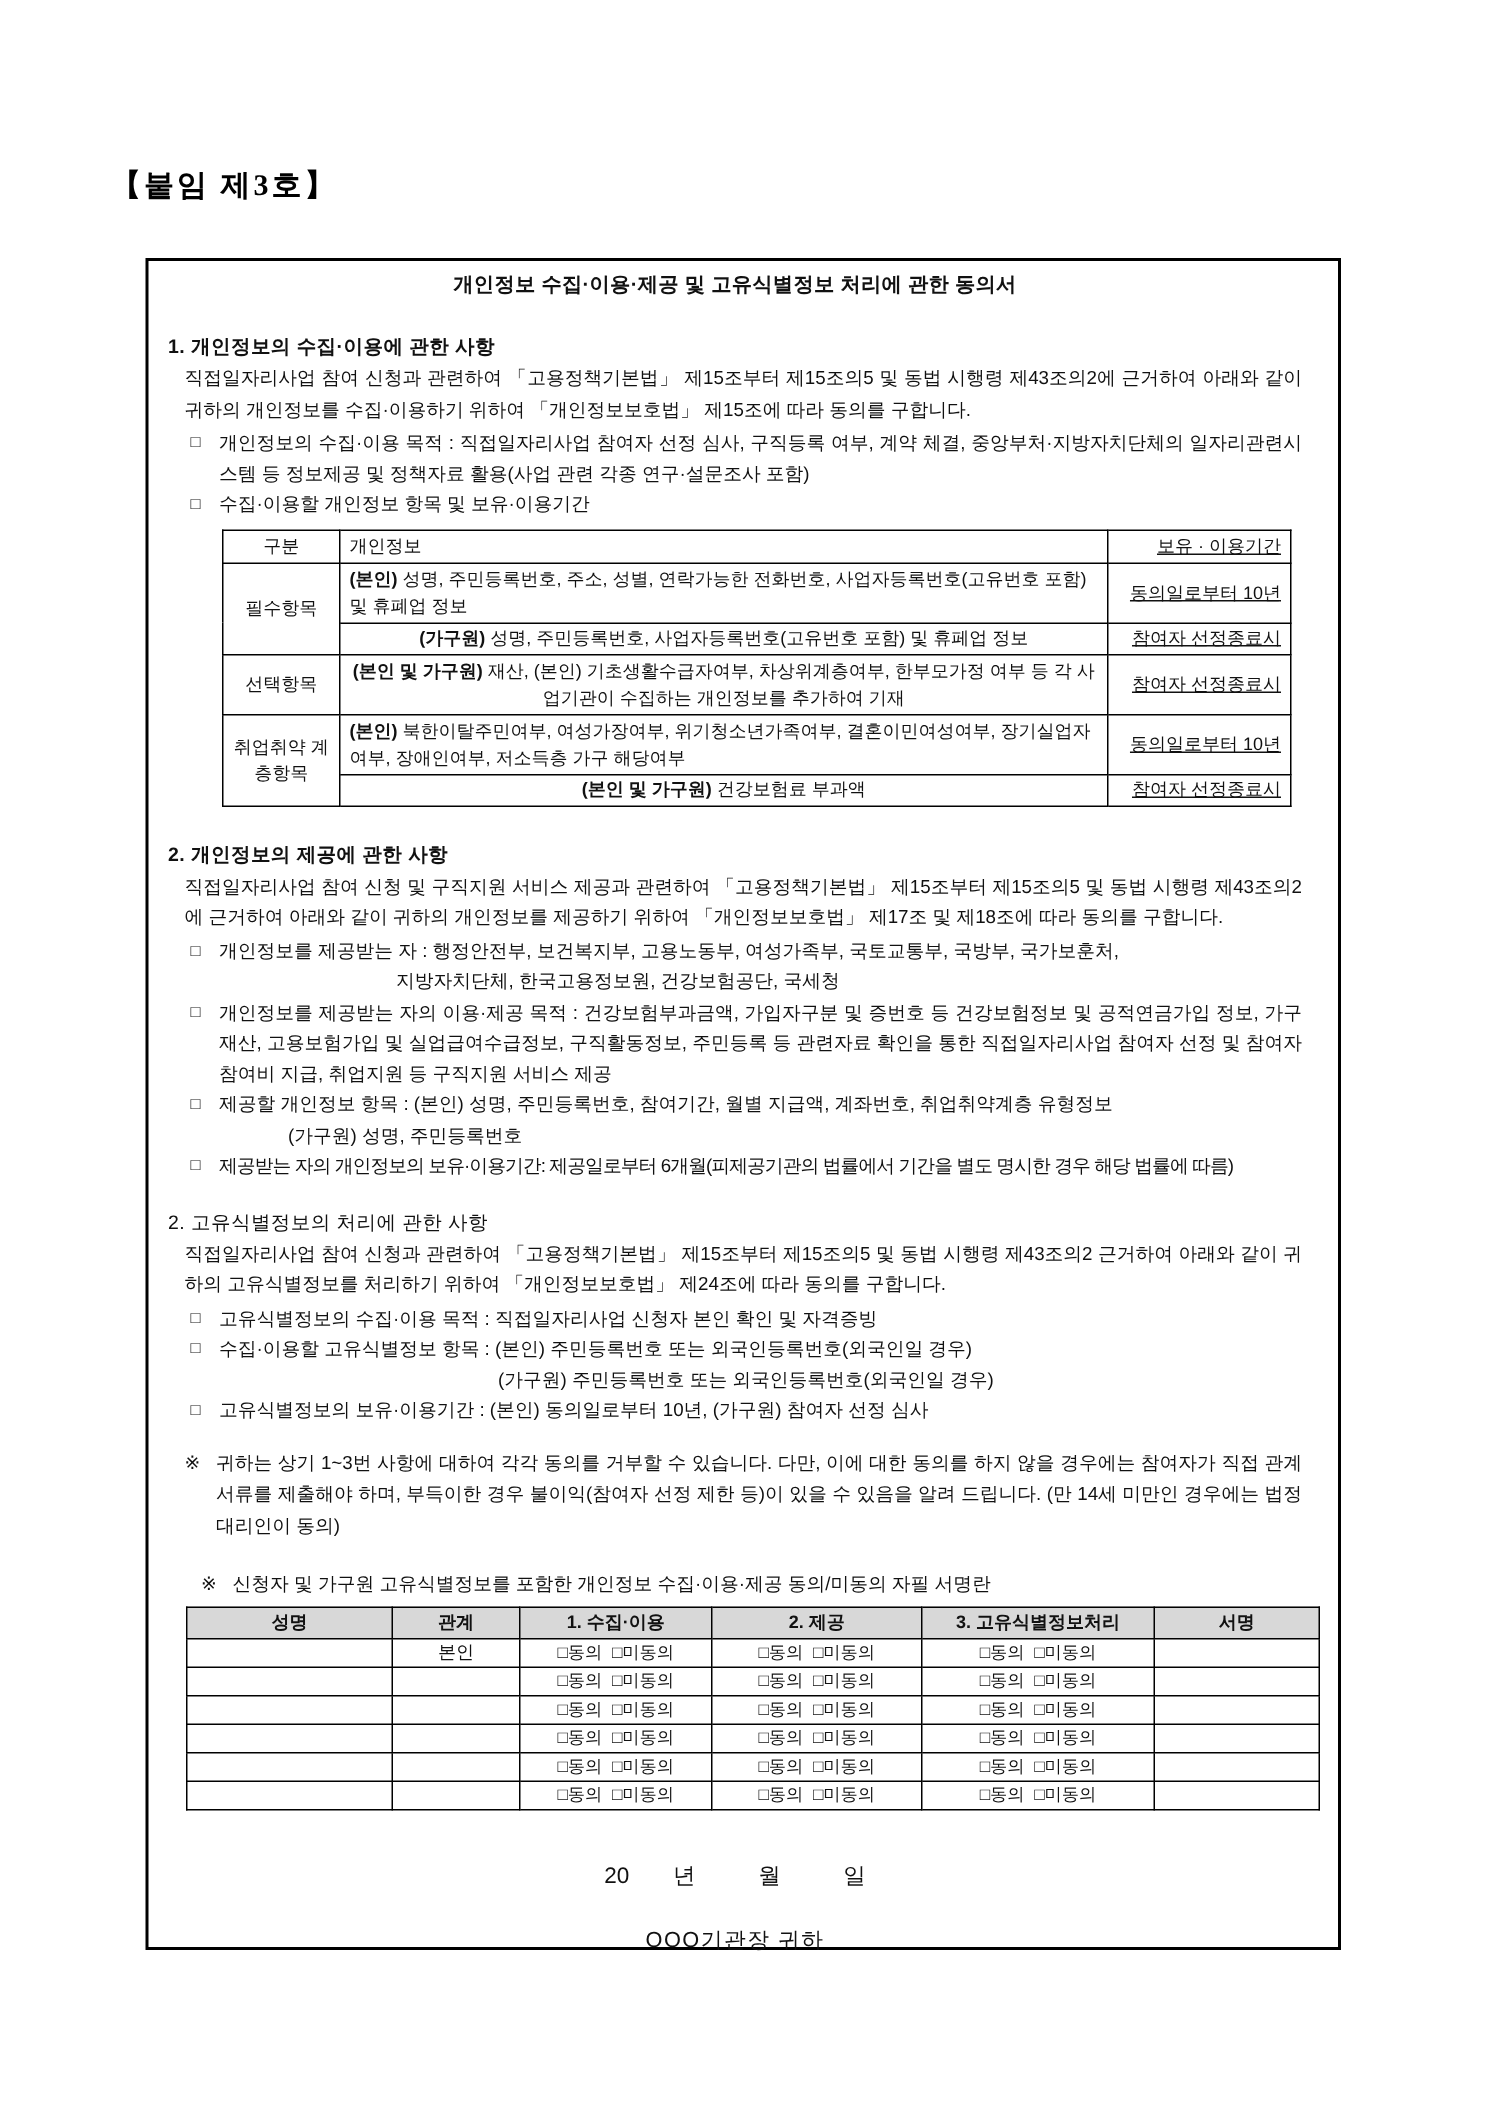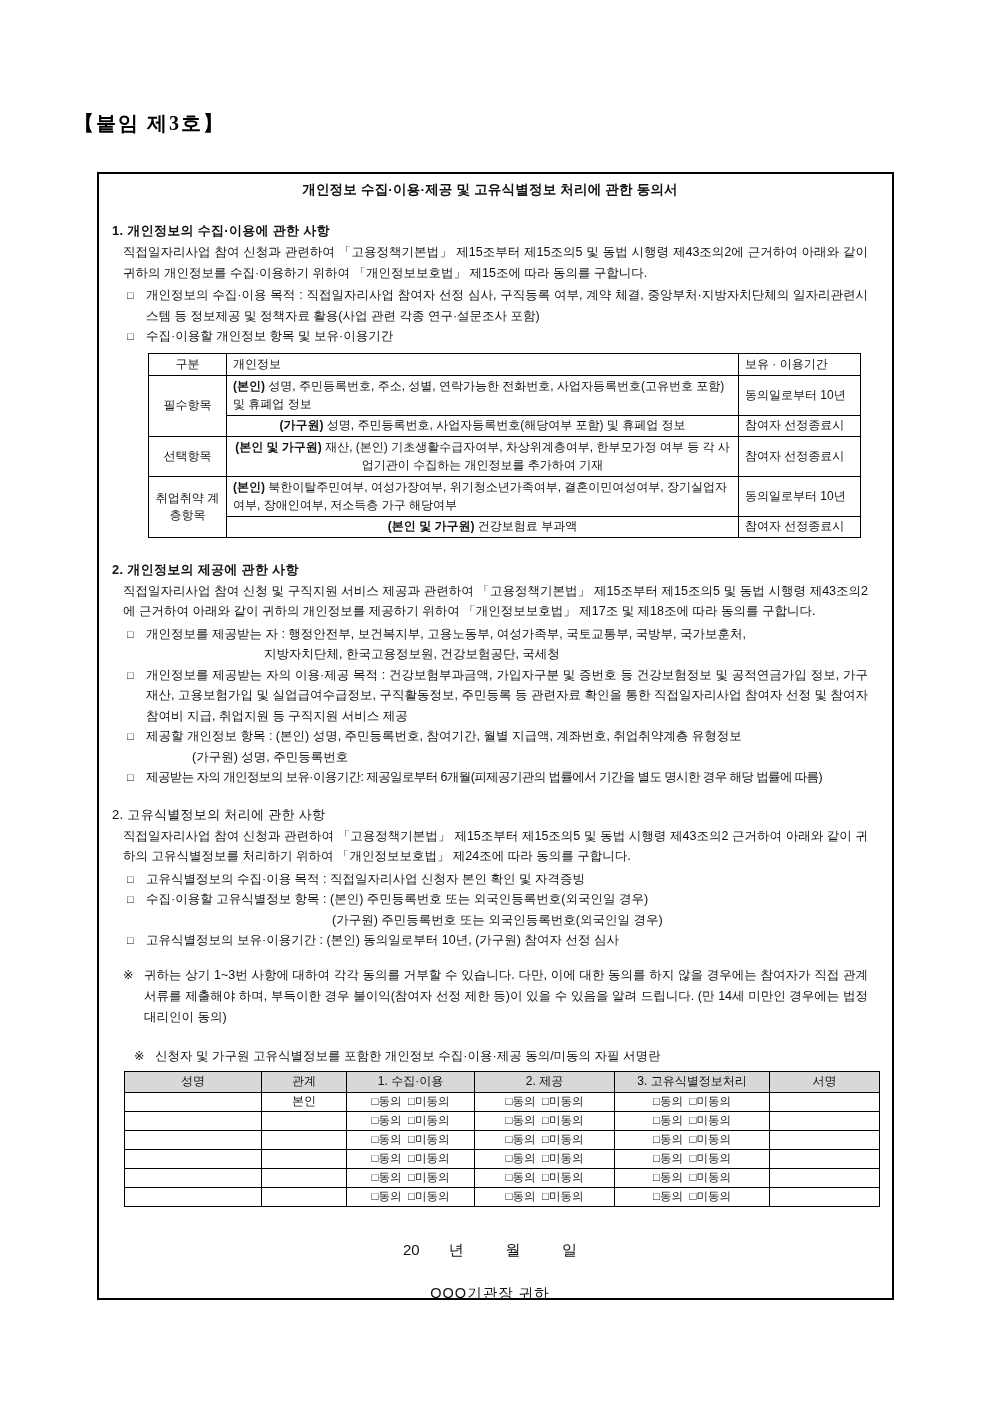--- a/index.html
+++ b/index.html
@@ -48,32 +48,32 @@
   
   table{border-collapse:collapse;}
   .t1{
     margin:6px 0 0 36px;width:712px;table-layout:fixed;
     font-size:12px;
   }
   .t1 th,.t1 td{border:1px solid #000;padding:1px 6px;vertical-align:middle;box-sizing:border-box;}
   .t1 th{font-weight:normal;height:22px;}
   .t1 .c-cat{width:78px;text-align:center;}
   .t1 .c-info{width:512px;text-align:left;}
-  .t1 .c-period{width:122px;text-align:left;}
+  .t1 .c-period{width:122px;text-align:right;text-decoration:underline;}
   .t1 td.left{text-align:left;}
   .t1 td.center{text-align:center;}
   .t1 .two-line{height:40px;line-height:18px;}
   .t1 .one-line{height:21px;}
   .t1 b{font-weight:bold;}
   
   .t2{
     margin:4px 0 0 12px;width:745px;table-layout:fixed;font-size:12px;
   }
   .t2 th,.t2 td{border:1px solid #000;padding:0 2px;height:19px;box-sizing:border-box;text-align:center;vertical-align:middle;}
-  .t2 th{background:#d8d8d8;font-weight:normal;height:21px;}
+  .t2 th{background:#d8d8d8;font-weight:bold;height:21px;}
   .t2 .consent{white-space:pre;font-size:11.5px;}
   .t2 .co-name{width:137px;}
   .t2 .co-rel{width:85px;}
   .t2 .co-c1{width:128px;}
   .t2 .co-c2{width:140px;}
   .t2 .co-c3{width:155px;}
   .t2 .co-sign{width:110px;}
   .date-line{
     text-align:center;margin-top:34px;font-size:15px;white-space:pre;
   }
@@ -112,21 +112,21 @@
         <th class="c-cat">구분</th>
         <th class="c-info">개인정보</th>
         <th class="c-period">보유 · 이용기간</th>
       </tr>
       <tr>
         <td class="c-cat" rowspan="2">필수항목</td>
         <td class="c-info left two-line"><b>(본인)</b><span> 성명, 주민등록번호, 주소, 성별, 연락가능한 전화번호, 사업자등록번호(고유번호 포함) 및 휴폐업 정보</span></td>
         <td class="c-period two-line">동의일로부터 10년</td>
       </tr>
       <tr>
-        <td class="c-info center one-line"><b>(가구원)</b><span> 성명, 주민등록번호, 사업자등록번호(해당여부 포함) 및 휴페업 정보</span></td>
+        <td class="c-info center one-line"><b>(가구원)</b><span> 성명, 주민등록번호, 사업자등록번호(고유번호 포함) 및 휴페업 정보</span></td>
         <td class="c-period one-line">참여자 선정종료시</td>
       </tr>
       <tr>
         <td class="c-cat">선택항목</td>
         <td class="c-info center two-line"><b>(본인 및 가구원)</b><span> 재산, (본인) 기초생활수급자여부, 차상위계층여부, 한부모가정 여부 등 각 사업기관이 수집하는 개인정보를 추가하여 기재</span></td>
         <td class="c-period two-line">참여자 선정종료시</td>
       </tr>
       <tr>
         <td class="c-cat" rowspan="2">취업취약 계층항목</td>
         <td class="c-info left two-line"><b>(본인)</b><span> 북한이탈주민여부, 여성가장여부, 위기청소년가족여부, 결혼이민여성여부, 장기실업자여부, 장애인여부, 저소득층 가구 해당여부</span></td>

